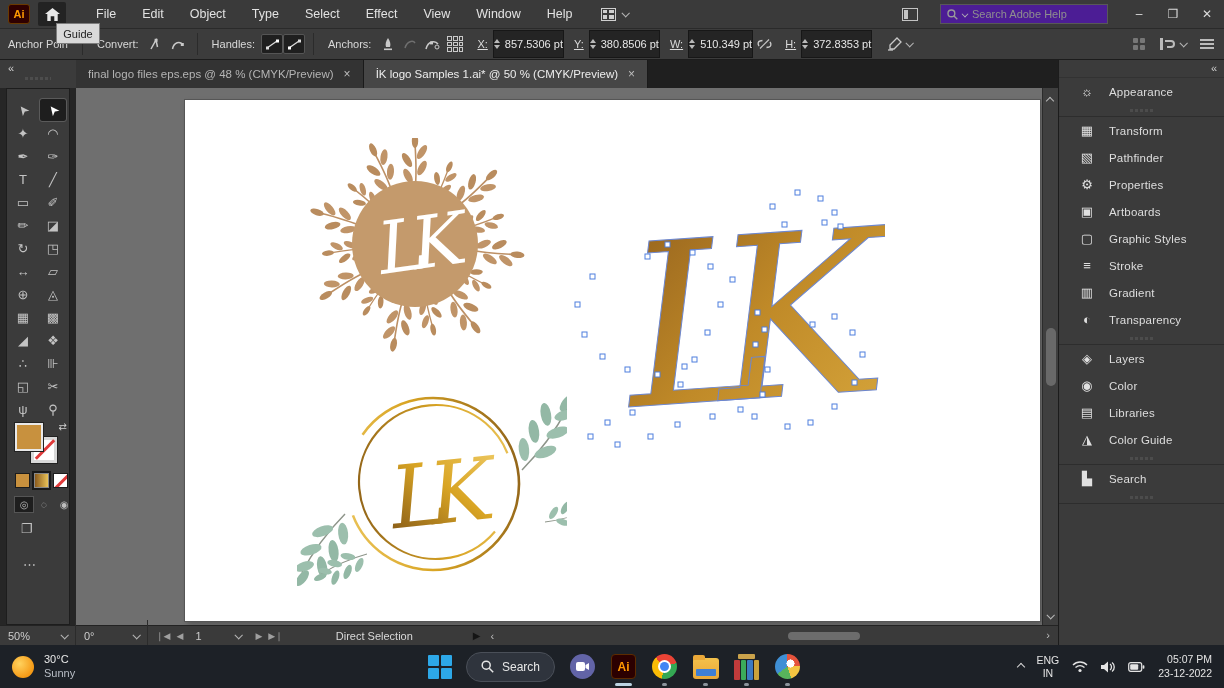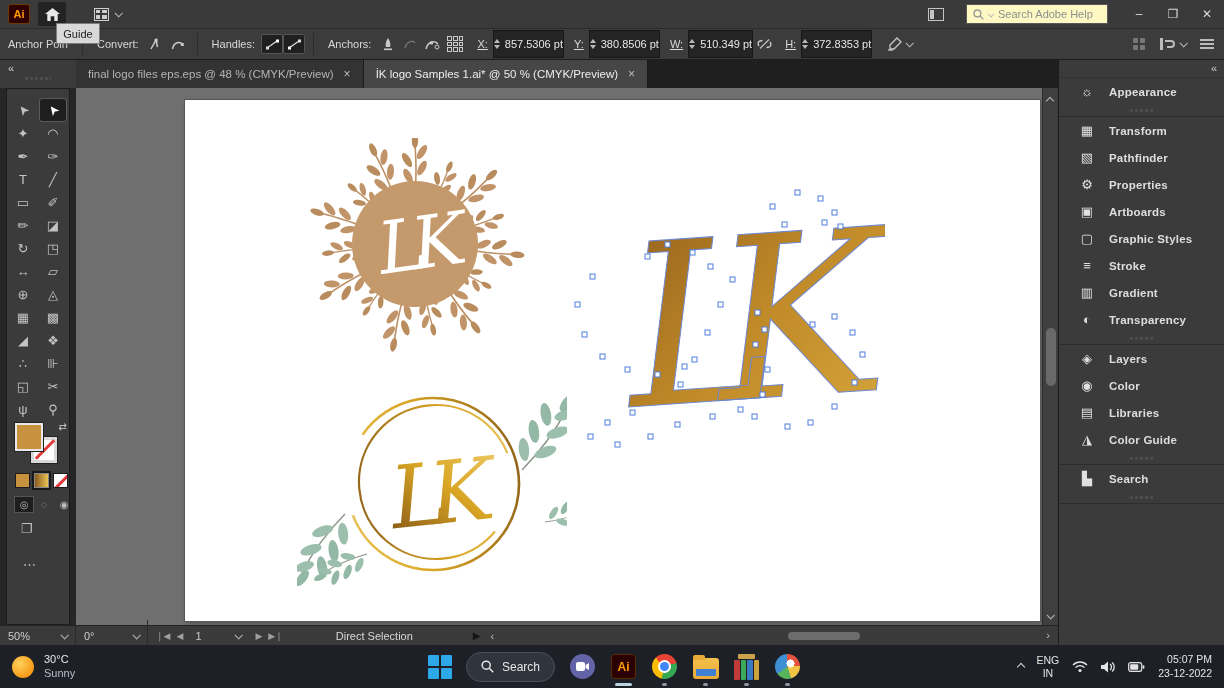--- a/index.html
+++ b/index.html
@@ -13,21 +13,21 @@
   .menus{display:flex;gap:26px;margin-left:30px}
   .menus .m{cursor:default}
   .ws-switch{display:flex;align-items:center;gap:6px;margin-left:28px}
   .ws-icon{width:15px;height:13px;border:1px solid #cfcfcf;display:grid;grid-template-columns:6px 1fr;grid-template-rows:1fr 1fr}
   .ws-icon i{background:#cfcfcf;margin:1px}
   .chv{width:6px;height:6px;border-right:1.4px solid #b5b5b5;border-bottom:1.4px solid #b5b5b5;display:inline-block;transform:rotate(45deg) translateY(-1px)}
   .chv.up{transform:rotate(-135deg)}
   .tb-right{margin-left:auto;display:flex;align-items:center;height:100%}
   .dock-doc-icon{width:16px;height:13px;border:1px solid #c3c3c3;margin-right:22px;position:relative}
   .dock-doc-icon i{position:absolute;left:1px;top:1px;bottom:1px;width:4px;background:#c3c3c3}
-  .searchbox{width:142px;height:20px;background:#fef9c3;border:1px solid #585858;display:flex;align-items:center;padding:0 6px;color:#8f8f8f;font-size:11px;gap:4px}
+  .searchbox{width:168px;height:20px;background:#4c1d95;border:1px solid #585858;display:flex;align-items:center;padding:0 6px;color:#8f8f8f;font-size:11px;gap:4px}
   .winbtns{display:flex;margin-left:14px}
   .winbtns .wb{width:34px;height:28px;display:flex;align-items:center;justify-content:center;font-size:12px;color:#dcdcdc}
 
   
   .controlbar{left:0;top:28px;width:1224px;height:32px;background:#3c3c3c;border-top:1px solid #2a2a2a;border-bottom:1px solid #1c1c1c;display:flex;align-items:center;font-size:11px;color:#d8d8d8;position:absolute;z-index:20}
   .cb-label{margin:0 6px;white-space:nowrap}
   .cb-sep{width:1px;height:22px;background:#2b2b2b;margin:0 8px}
   .mini-btn{width:22px;height:20px;display:flex;align-items:center;justify-content:center;border-radius:2px;color:#c9c9c9}
   .mini-btn.pressed{background:#1f1f1f;border:1px solid #555}
   .mini-btn.dim{color:#6f6f6f}
@@ -91,21 +91,21 @@
   .vscroll{left:1042px;top:88px;width:16px;height:537px;background:#3f3f3f;border-left:1px solid #2b2b2b;position:absolute}
   .vthumb{position:absolute;left:3px;top:240px;width:10px;height:58px;background:#8d8d8d;opacity:.55;border-radius:5px}
   .varrow{position:absolute;left:4px;color:#b9b9b9}
 
   
   .dock{left:1058px;top:60px;width:166px;height:585px;background:#3b3b3b;border-left:1px solid #1c1c1c;position:absolute;font-size:11.5px}
   .dock-head{height:18px;position:relative;border-bottom:1px solid #323232}
   .dock-head .clps{position:absolute;right:8px;top:2px;color:#cfcfcf;font-size:11px;letter-spacing:-1px}
   .pitem{display:flex;align-items:center;height:27px;padding-left:20px;gap:14px;color:#dedede}
   .pitem .ic{width:16px;text-align:center;font-size:13px;color:#e0e0e0}
-  .pitem .lb{font-weight:bold;font-size:11.5px;letter-spacing:.2px}
+  .pitem .lb{font-weight:normal;font-size:11.5px;letter-spacing:.2px}
   .pitem.sep{height:12px;padding:0;border-bottom:1px solid #2d2d2d;position:relative}
   .pitem.sep:after{content:"";position:absolute;left:50%;top:4px;transform:translateX(-50%);width:24px;height:3px;background:linear-gradient(90deg,#4c4c4c 0 3px,transparent 3px 5px);background-size:5px 3px}
 
   
   .statusbar{left:0;top:625px;width:1058px;height:20px;background:#3a3a3a;border-top:1px solid #232323;display:flex;align-items:center;font-size:11px;color:#cccccc;position:absolute}
   .sb-cell{display:flex;align-items:center;height:100%;padding:16px 8px;gap:8px;border-right:1px solid #2b2b2b}
   .sb-nav{display:flex;align-items:center;gap:7px;color:#9f9f9f;font-size:9px}
   .sb-tool{margin-left:45px;color:#d9d9d9}
   .sb-fly{margin-left:60px;color:#151515;font-size:10px}
   .sb-lt{color:#bdbdbd;margin-left:10px}
@@ -147,20 +147,32 @@
 
 <div class="titlebar">
   <div class="ai-badge">Ai</div>
   <div class="home-btn">
     <span>
       <svg width="15" height="13" viewBox="0 0 15 13">
           <path d="M7.5 0 L15 6 H12.7 V13 H9.3 V8.3 H5.7 V13 H2.3 V6 H0 Z" fill="#e8e8e8"></path>
         </svg>
     </span>
   </div>
+  <div class="menus">
+
+  <span class="m">File</span>
+      <span class="m">Edit</span>
+      <span class="m">Object</span>
+      <span class="m">Type</span>
+      <span class="m">Select</span>
+      <span class="m">Effect</span>
+      <span class="m">View</span>
+      <span class="m">Window</span>
+      <span class="m">Help</span>
+    </div>
   <div class="ws-switch">
     <span class="ws-icon">
         <i></i>
         <i></i>
         <i></i>
         <i></i>
       </span>
     <span class="chv"></span>
   </div>
   <div class="tb-right">

